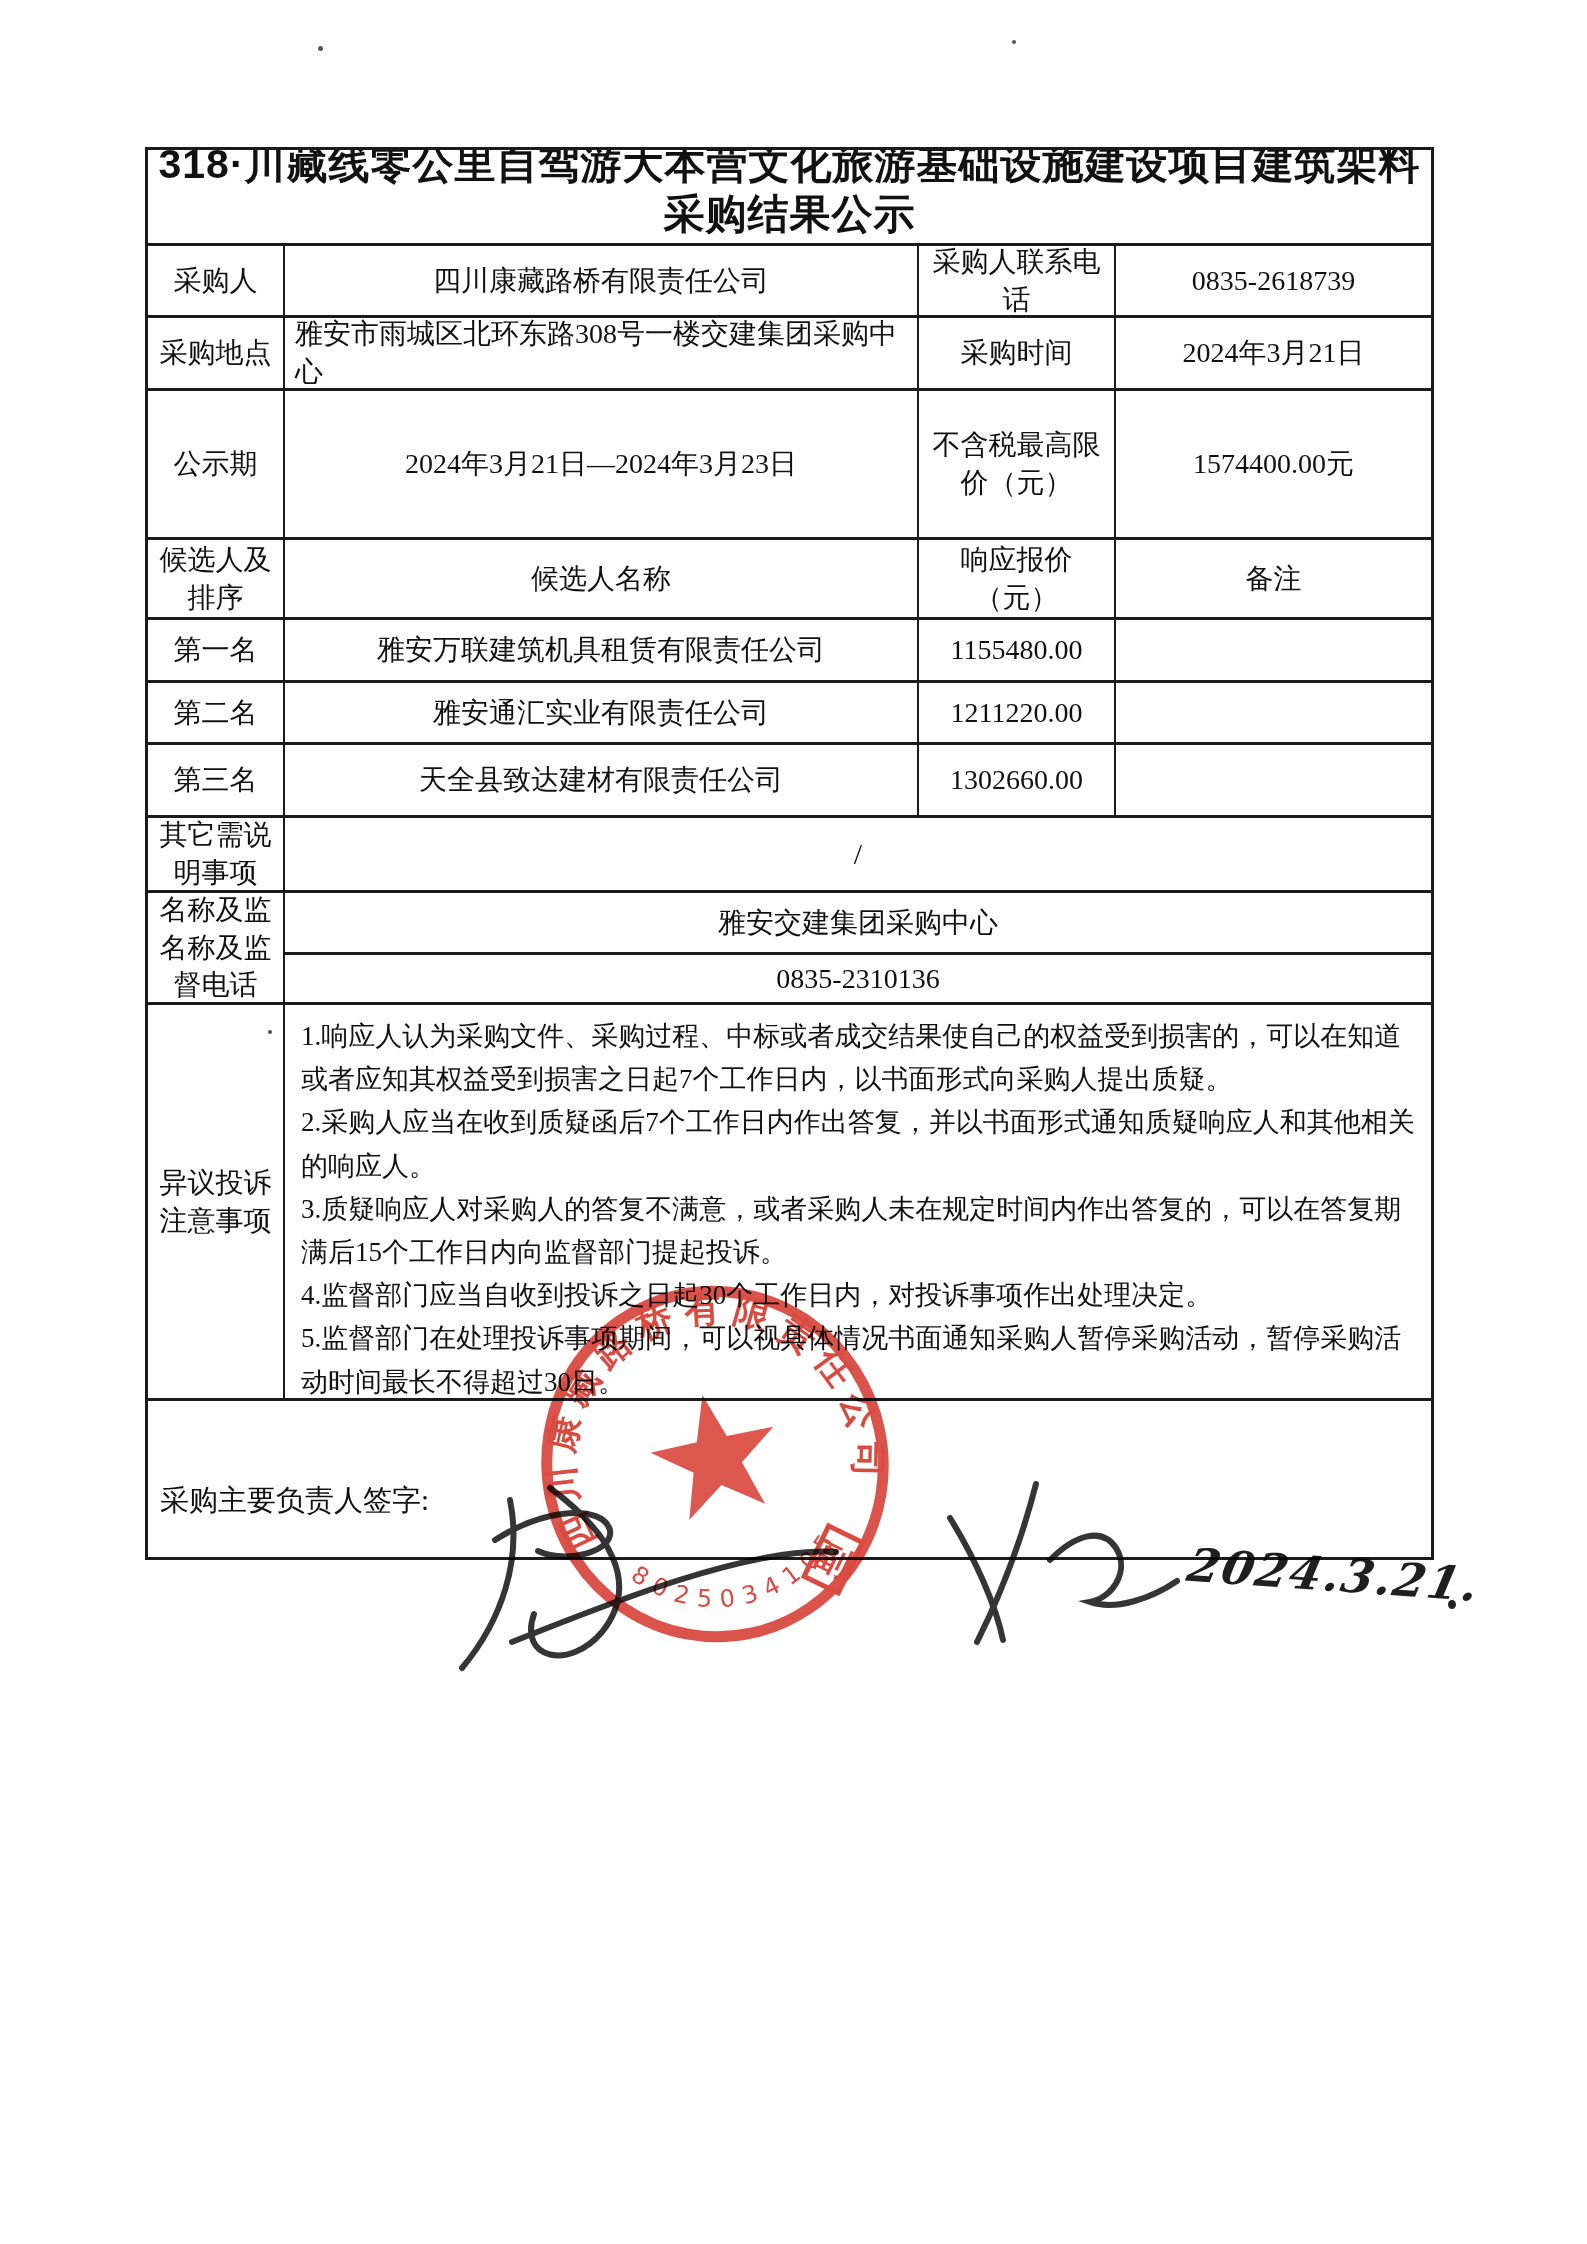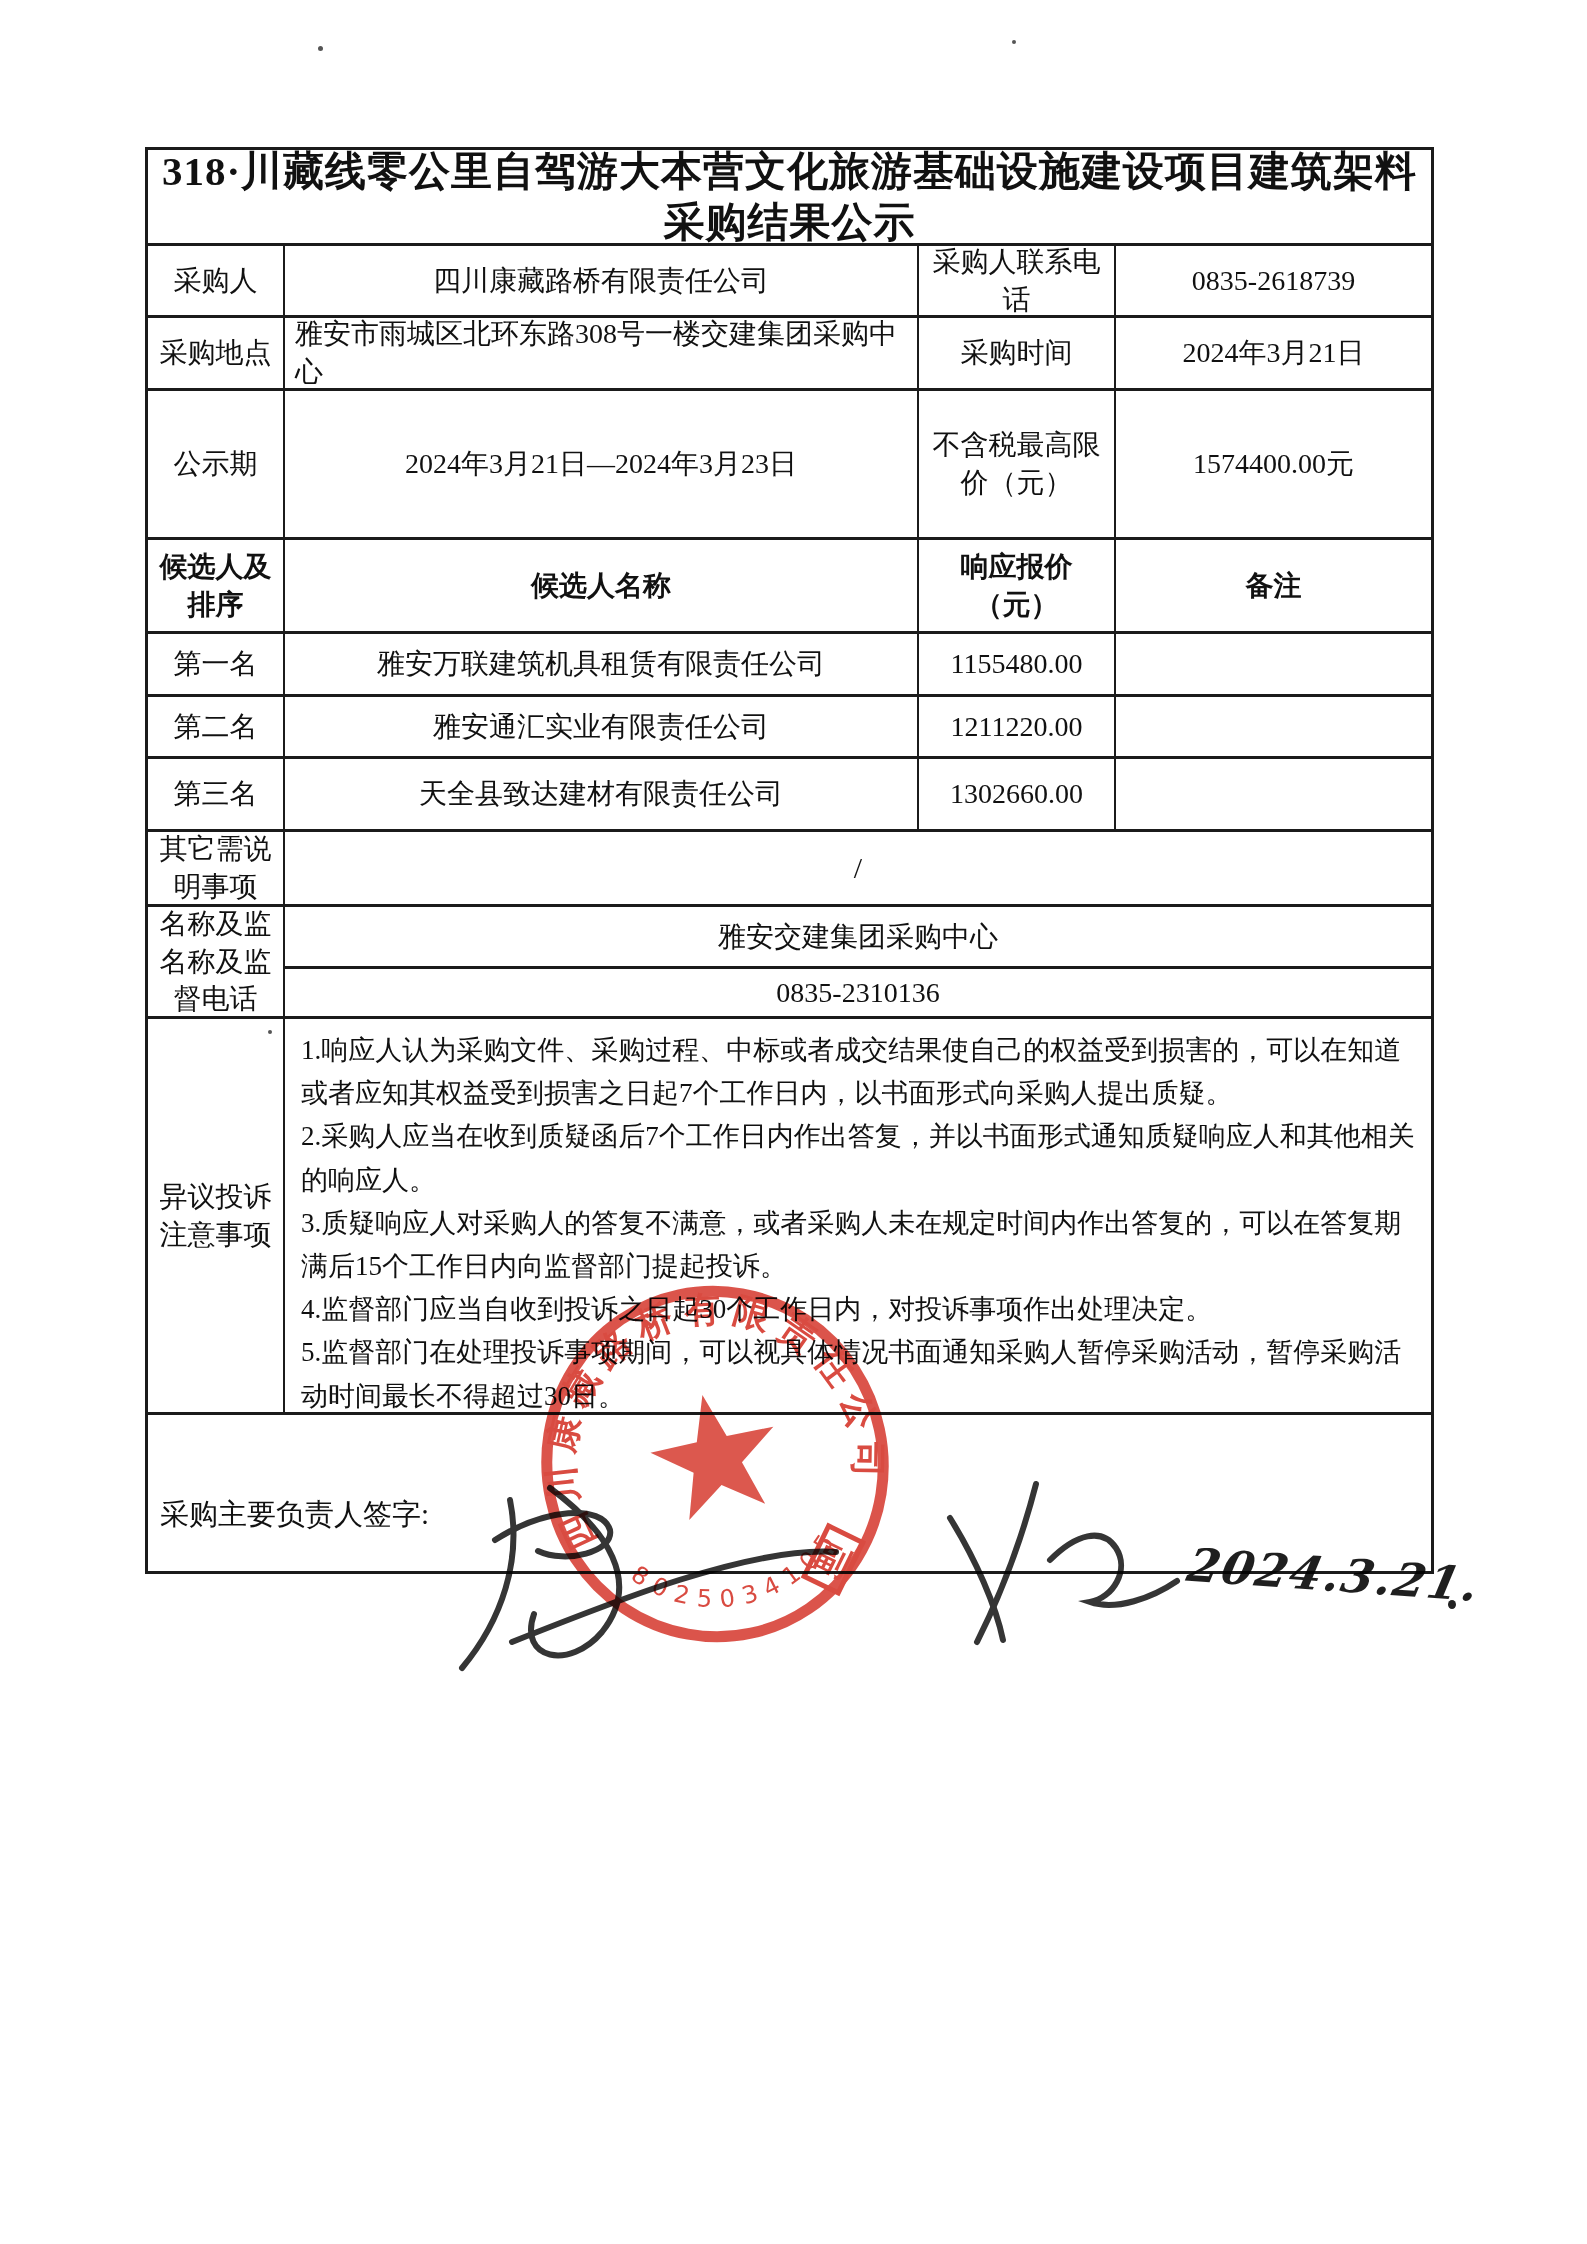--- a/index.html
+++ b/index.html
@@ -30,28 +30,28 @@
     overflow:hidden;
   }
   .cell.endc{border-right:none;}
   .c1{width:137px;flex:none;}
   .c2{flex:1;min-width:0;}
   .c3{width:197px;flex:none;}
   .c4{width:315px;flex:none;}
   .leftal{align-items:flex-start;text-align:left;}
   .titlerow{height:96px;}
   .title-cell{
-    font-family:Liberation Serif, serif;
-    font-weight:bold;font-size:41px;line-height:1.22;letter-spacing:1px;
+    font-family:Liberation Sans, sans-serif;
+    font-weight:bold;font-size:41px;line-height:1.22;letter-spacing:1px;justify-content:flex-end;
   }
   .h-project{height:80px;}
   .h-purchaser{height:72px;}
   .h-location{height:73px;}
   .h-publicity{height:149px;}
-  .h-candhead{height:94px;font-weight:bold;}
+  .h-candhead{height:80px;}
   .h-cand1{height:63px;}
   .h-cand2{height:62px;}
   .h-cand3{height:73px;}
   .h-other{height:75px;}
   .h-superv{height:112px;}
   .h-objection{height:396px;}
   .h-sign{height:112px;}
   .sub-col{flex:1;display:flex;flex-direction:column;min-width:0;}
   .sub-row{flex:none;display:flex;align-items:center;justify-content:center;
            text-align:center;font-size:28px;box-sizing:border-box;}

